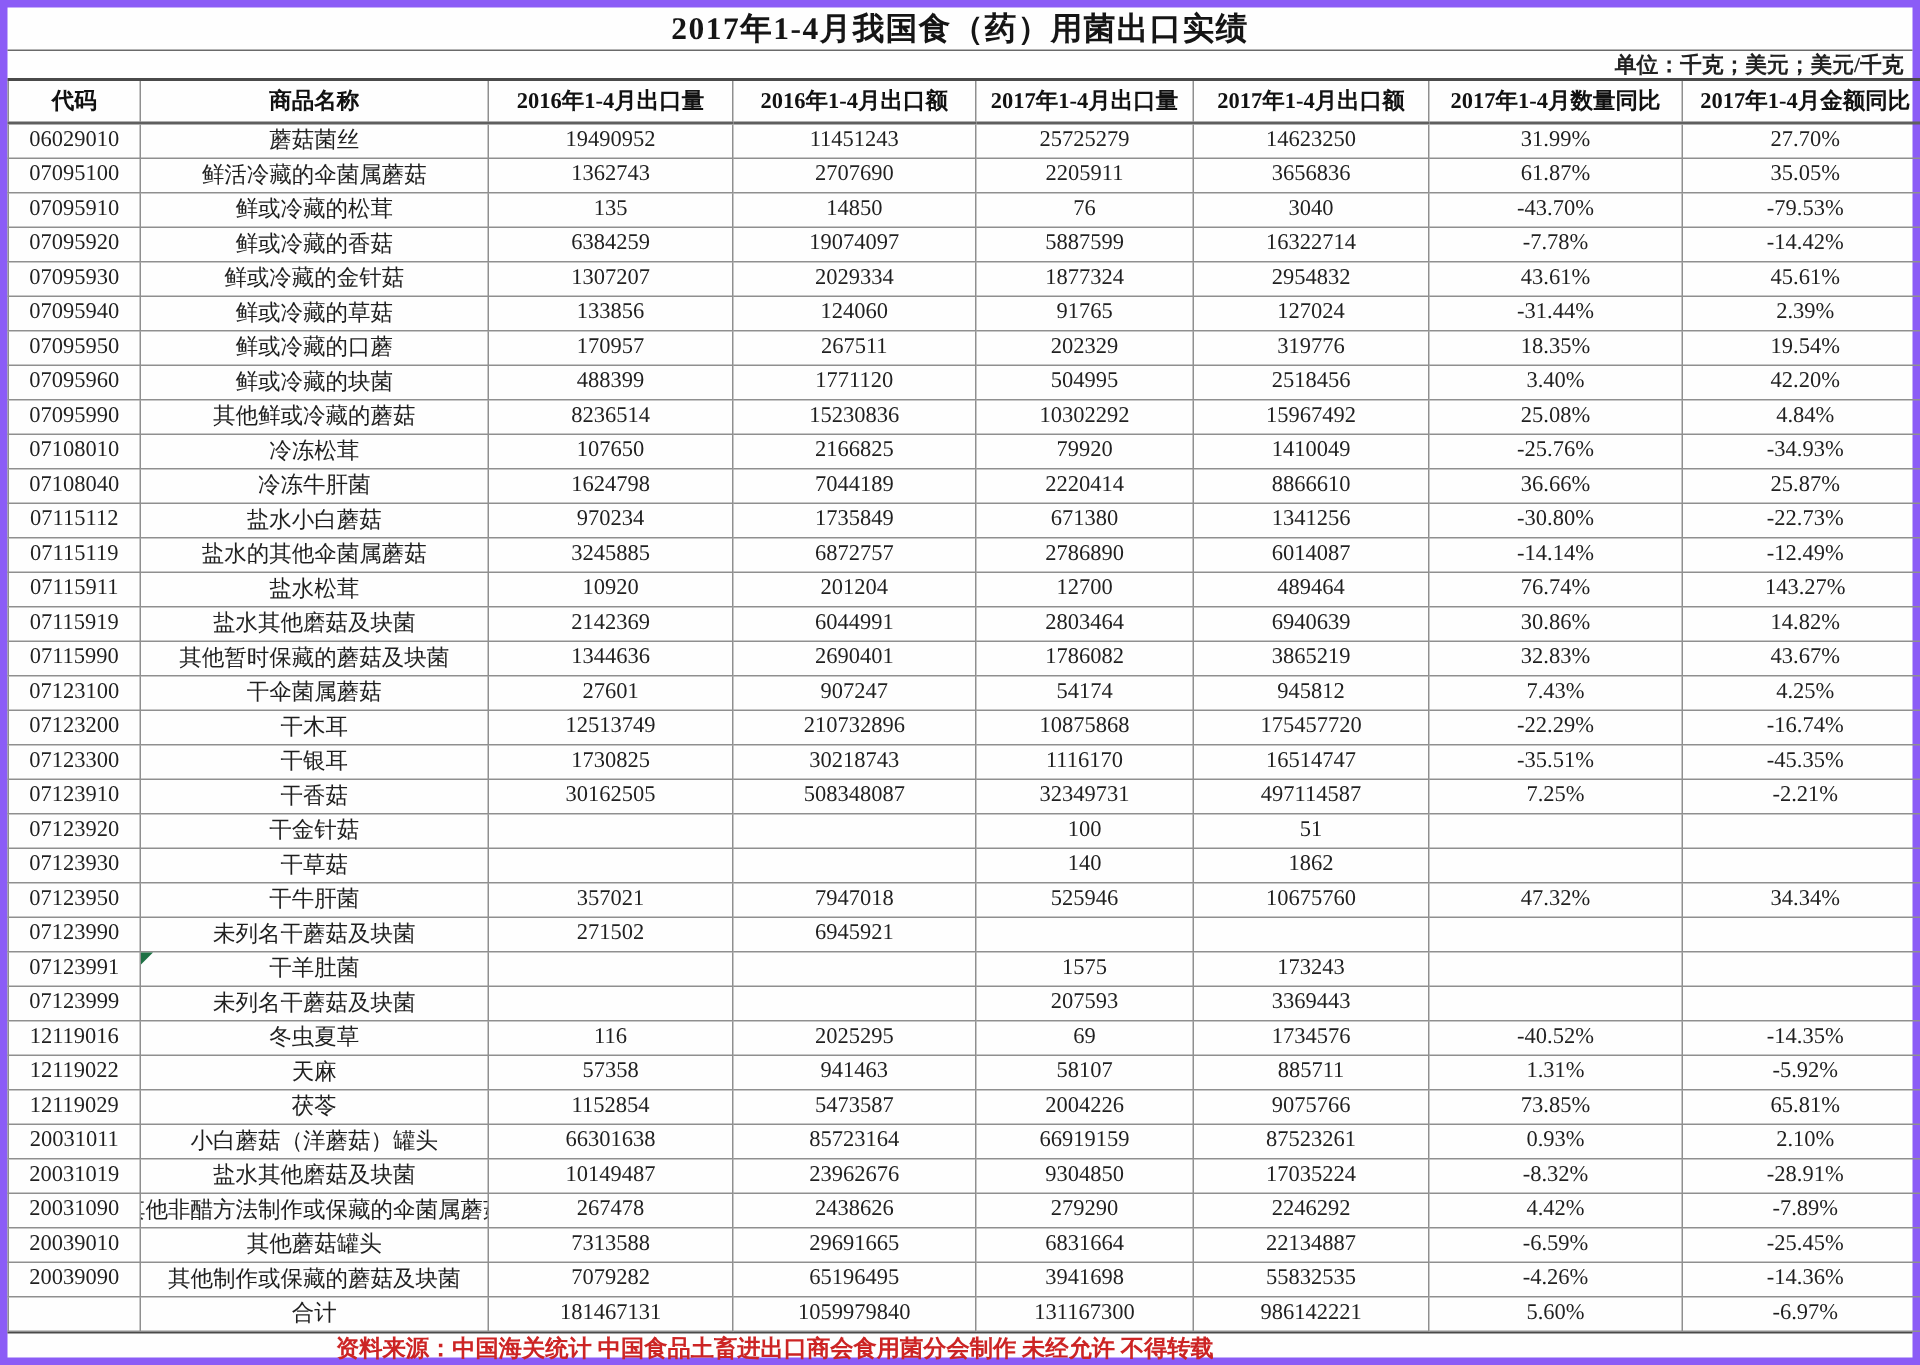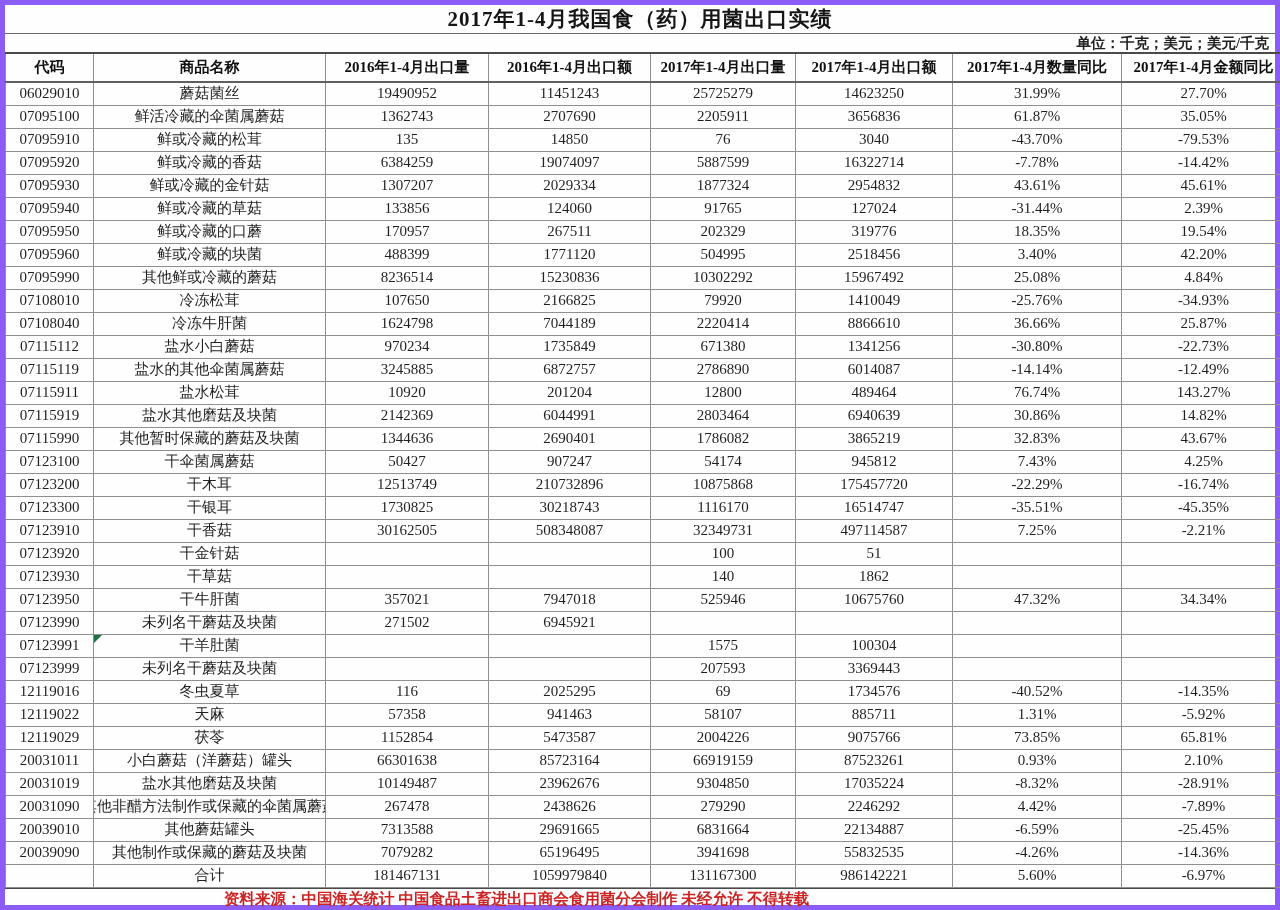--- a/index.html
+++ b/index.html
@@ -677,21 +677,21 @@
               <span>10920</span>
             </div>
           </td>
           <td>
             <div class="cellwrap">
               <span>201204</span>
             </div>
           </td>
           <td>
             <div class="cellwrap">
-              <span>12800</span>
+              <span>12700</span>
             </div>
           </td>
           <td>
             <div class="cellwrap">
               <span>489464</span>
             </div>
           </td>
           <td>
             <div class="cellwrap">
               <span>76.74%</span>
@@ -793,21 +793,21 @@
               <span>07123100</span>
             </div>
           </td>
           <td>
             <div class="cellwrap">
               <span>干伞菌属蘑菇</span>
             </div>
           </td>
           <td>
             <div class="cellwrap">
-              <span>50427</span>
+              <span>27601</span>
             </div>
           </td>
           <td>
             <div class="cellwrap">
               <span>907247</span>
             </div>
           </td>
           <td>
             <div class="cellwrap">
               <span>54174</span>
@@ -1145,21 +1145,21 @@
               <span></span>
             </div>
           </td>
           <td>
             <div class="cellwrap">
               <span>1575</span>
             </div>
           </td>
           <td>
             <div class="cellwrap">
-              <span>100304</span>
+              <span>173243</span>
             </div>
           </td>
           <td>
             <div class="cellwrap">
               <span></span>
             </div>
           </td>
           <td>
             <div class="cellwrap">
               <span></span>

